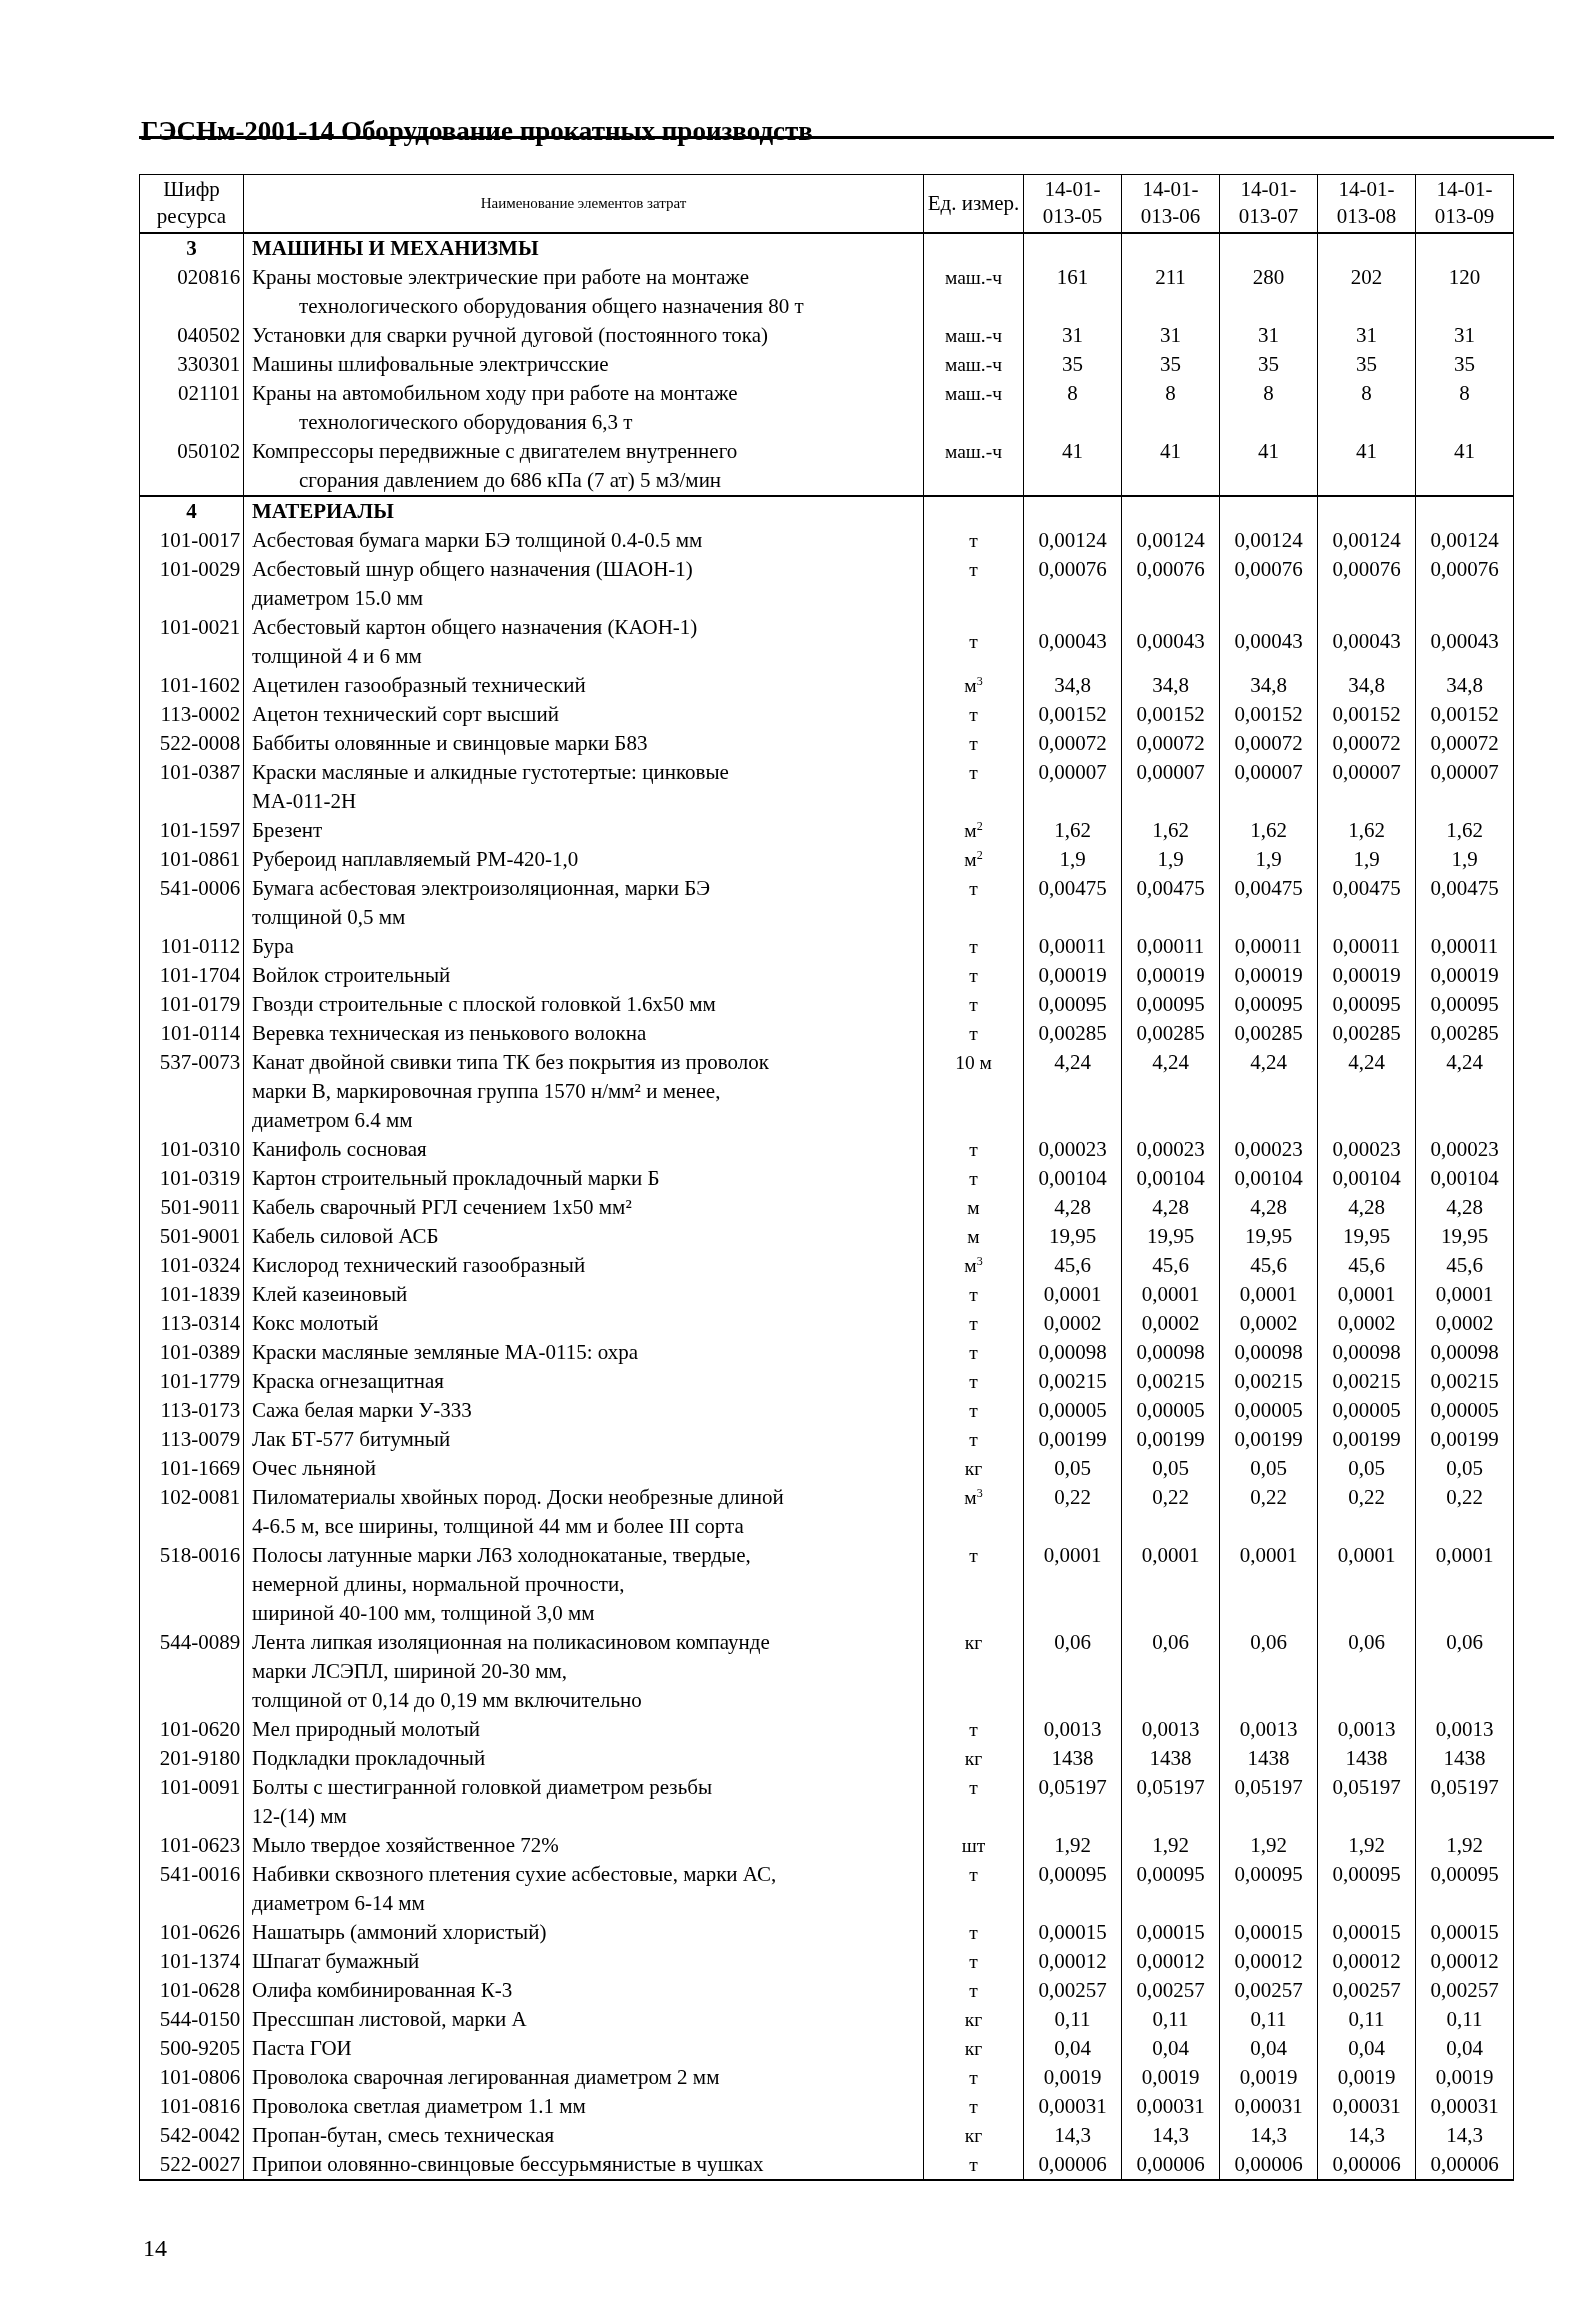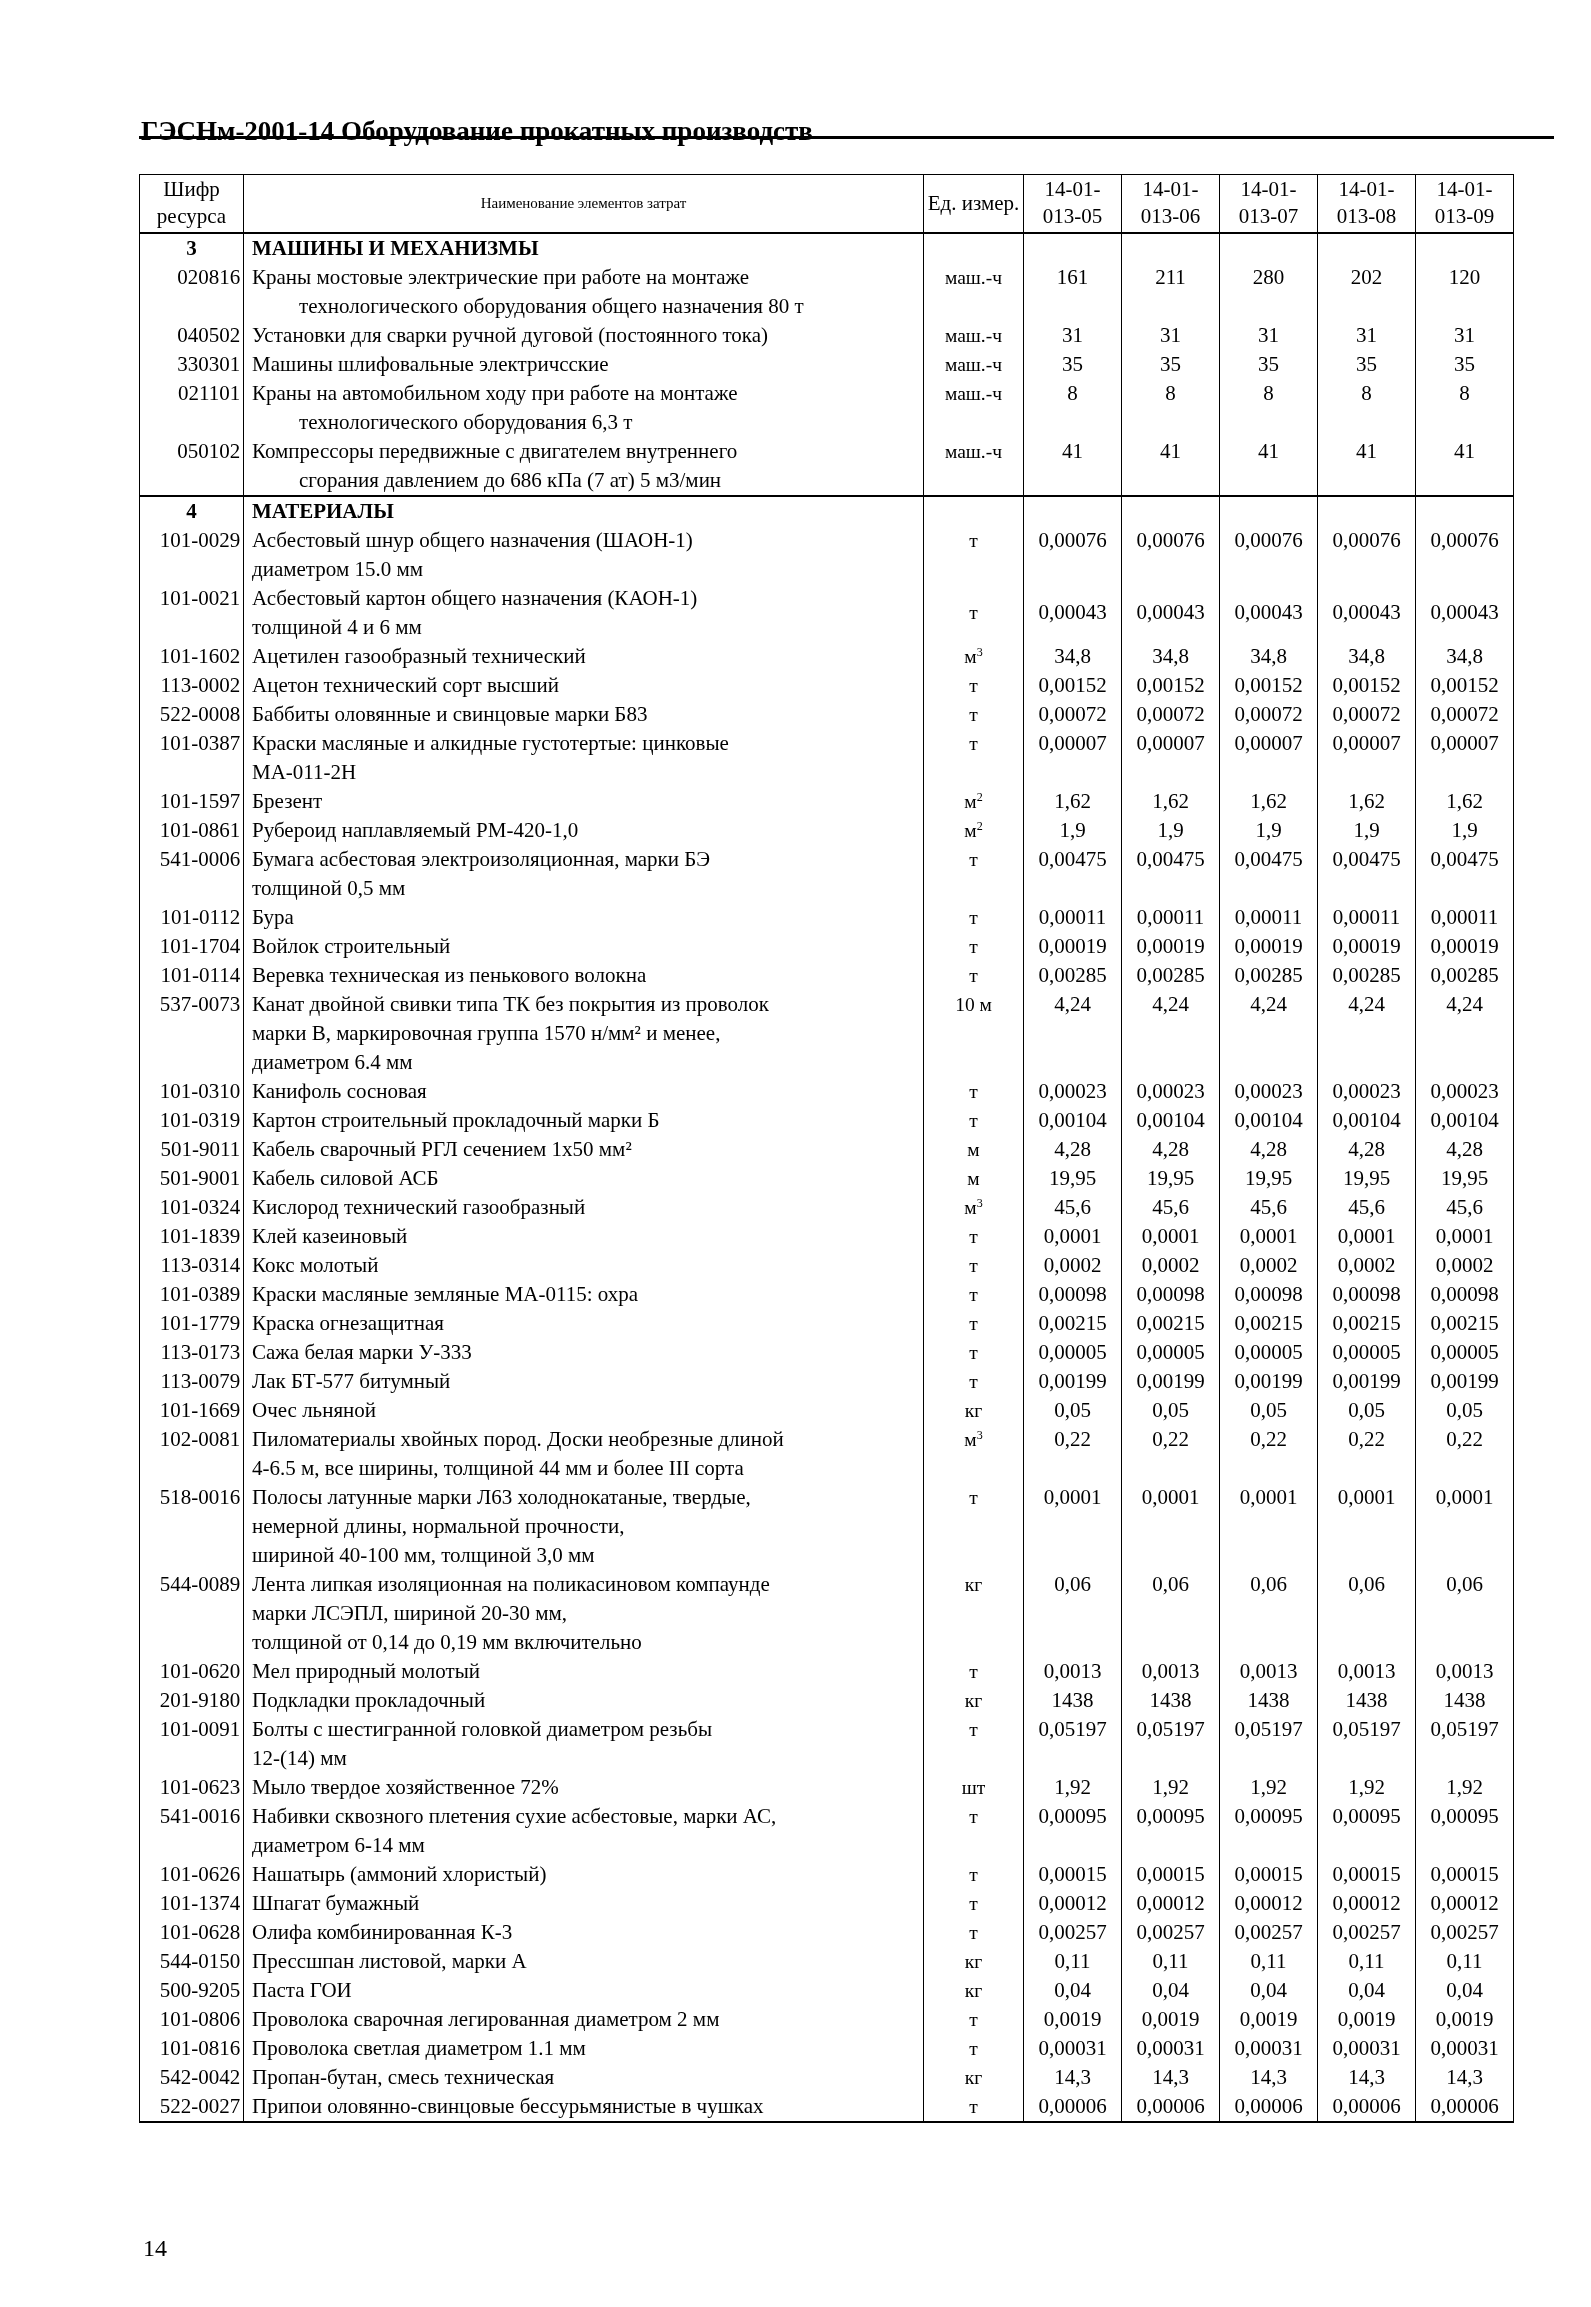--- a/index.html
+++ b/index.html
@@ -179,20 +179,32 @@
           <span class="wrap">МАТЕРИАЛЫ</span>
         </td>
         <td class="unit"></td>
         <td class="val"></td>
         <td class="val"></td>
         <td class="val"></td>
         <td class="val"></td>
         <td class="val"></td>
       </tr>
       <tr>
+        <td class="code">101-0017</td>
+        <td class="name">
+          <span class="wrap">Асбестовая бумага марки БЭ толщиной 0.4-0.5 мм</span>
+        </td>
+        <td class="unit"><span>т</span></td>
+        <td class="val">0,00124</td>
+        <td class="val">0,00124</td>
+        <td class="val">0,00124</td>
+        <td class="val">0,00124</td>
+        <td class="val">0,00124</td>
+      </tr>
+      <tr>
         <td class="code">101-0029</td>
         <td class="name">
           <span class="wrap">Асбестовый шнур общего назначения (ШАОН-1)</span>
           <span class="wrap">диаметром 15.0 мм</span>
         </td>
         <td class="unit"><span>т</span></td>
         <td class="val">0,00076</td>
         <td class="val">0,00076</td>
         <td class="val">0,00076</td>
         <td class="val">0,00076</td>
@@ -313,20 +325,32 @@
         <td class="code">101-1704</td>
         <td class="name">
           <span class="wrap">Войлок строительный</span>
         </td>
         <td class="unit"><span>т</span></td>
         <td class="val">0,00019</td>
         <td class="val">0,00019</td>
         <td class="val">0,00019</td>
         <td class="val">0,00019</td>
         <td class="val">0,00019</td>
+      </tr>
+      <tr>
+        <td class="code">101-0179</td>
+        <td class="name">
+          <span class="wrap">Гвозди строительные с плоской головкой 1.6x50 мм</span>
+        </td>
+        <td class="unit"><span>т</span></td>
+        <td class="val">0,00095</td>
+        <td class="val">0,00095</td>
+        <td class="val">0,00095</td>
+        <td class="val">0,00095</td>
+        <td class="val">0,00095</td>
       </tr>
       <tr>
         <td class="code">101-0114</td>
         <td class="name">
           <span class="wrap">Веревка техническая из пенькового волокна</span>
         </td>
         <td class="unit"><span>т</span></td>
         <td class="val">0,00285</td>
         <td class="val">0,00285</td>
         <td class="val">0,00285</td>

